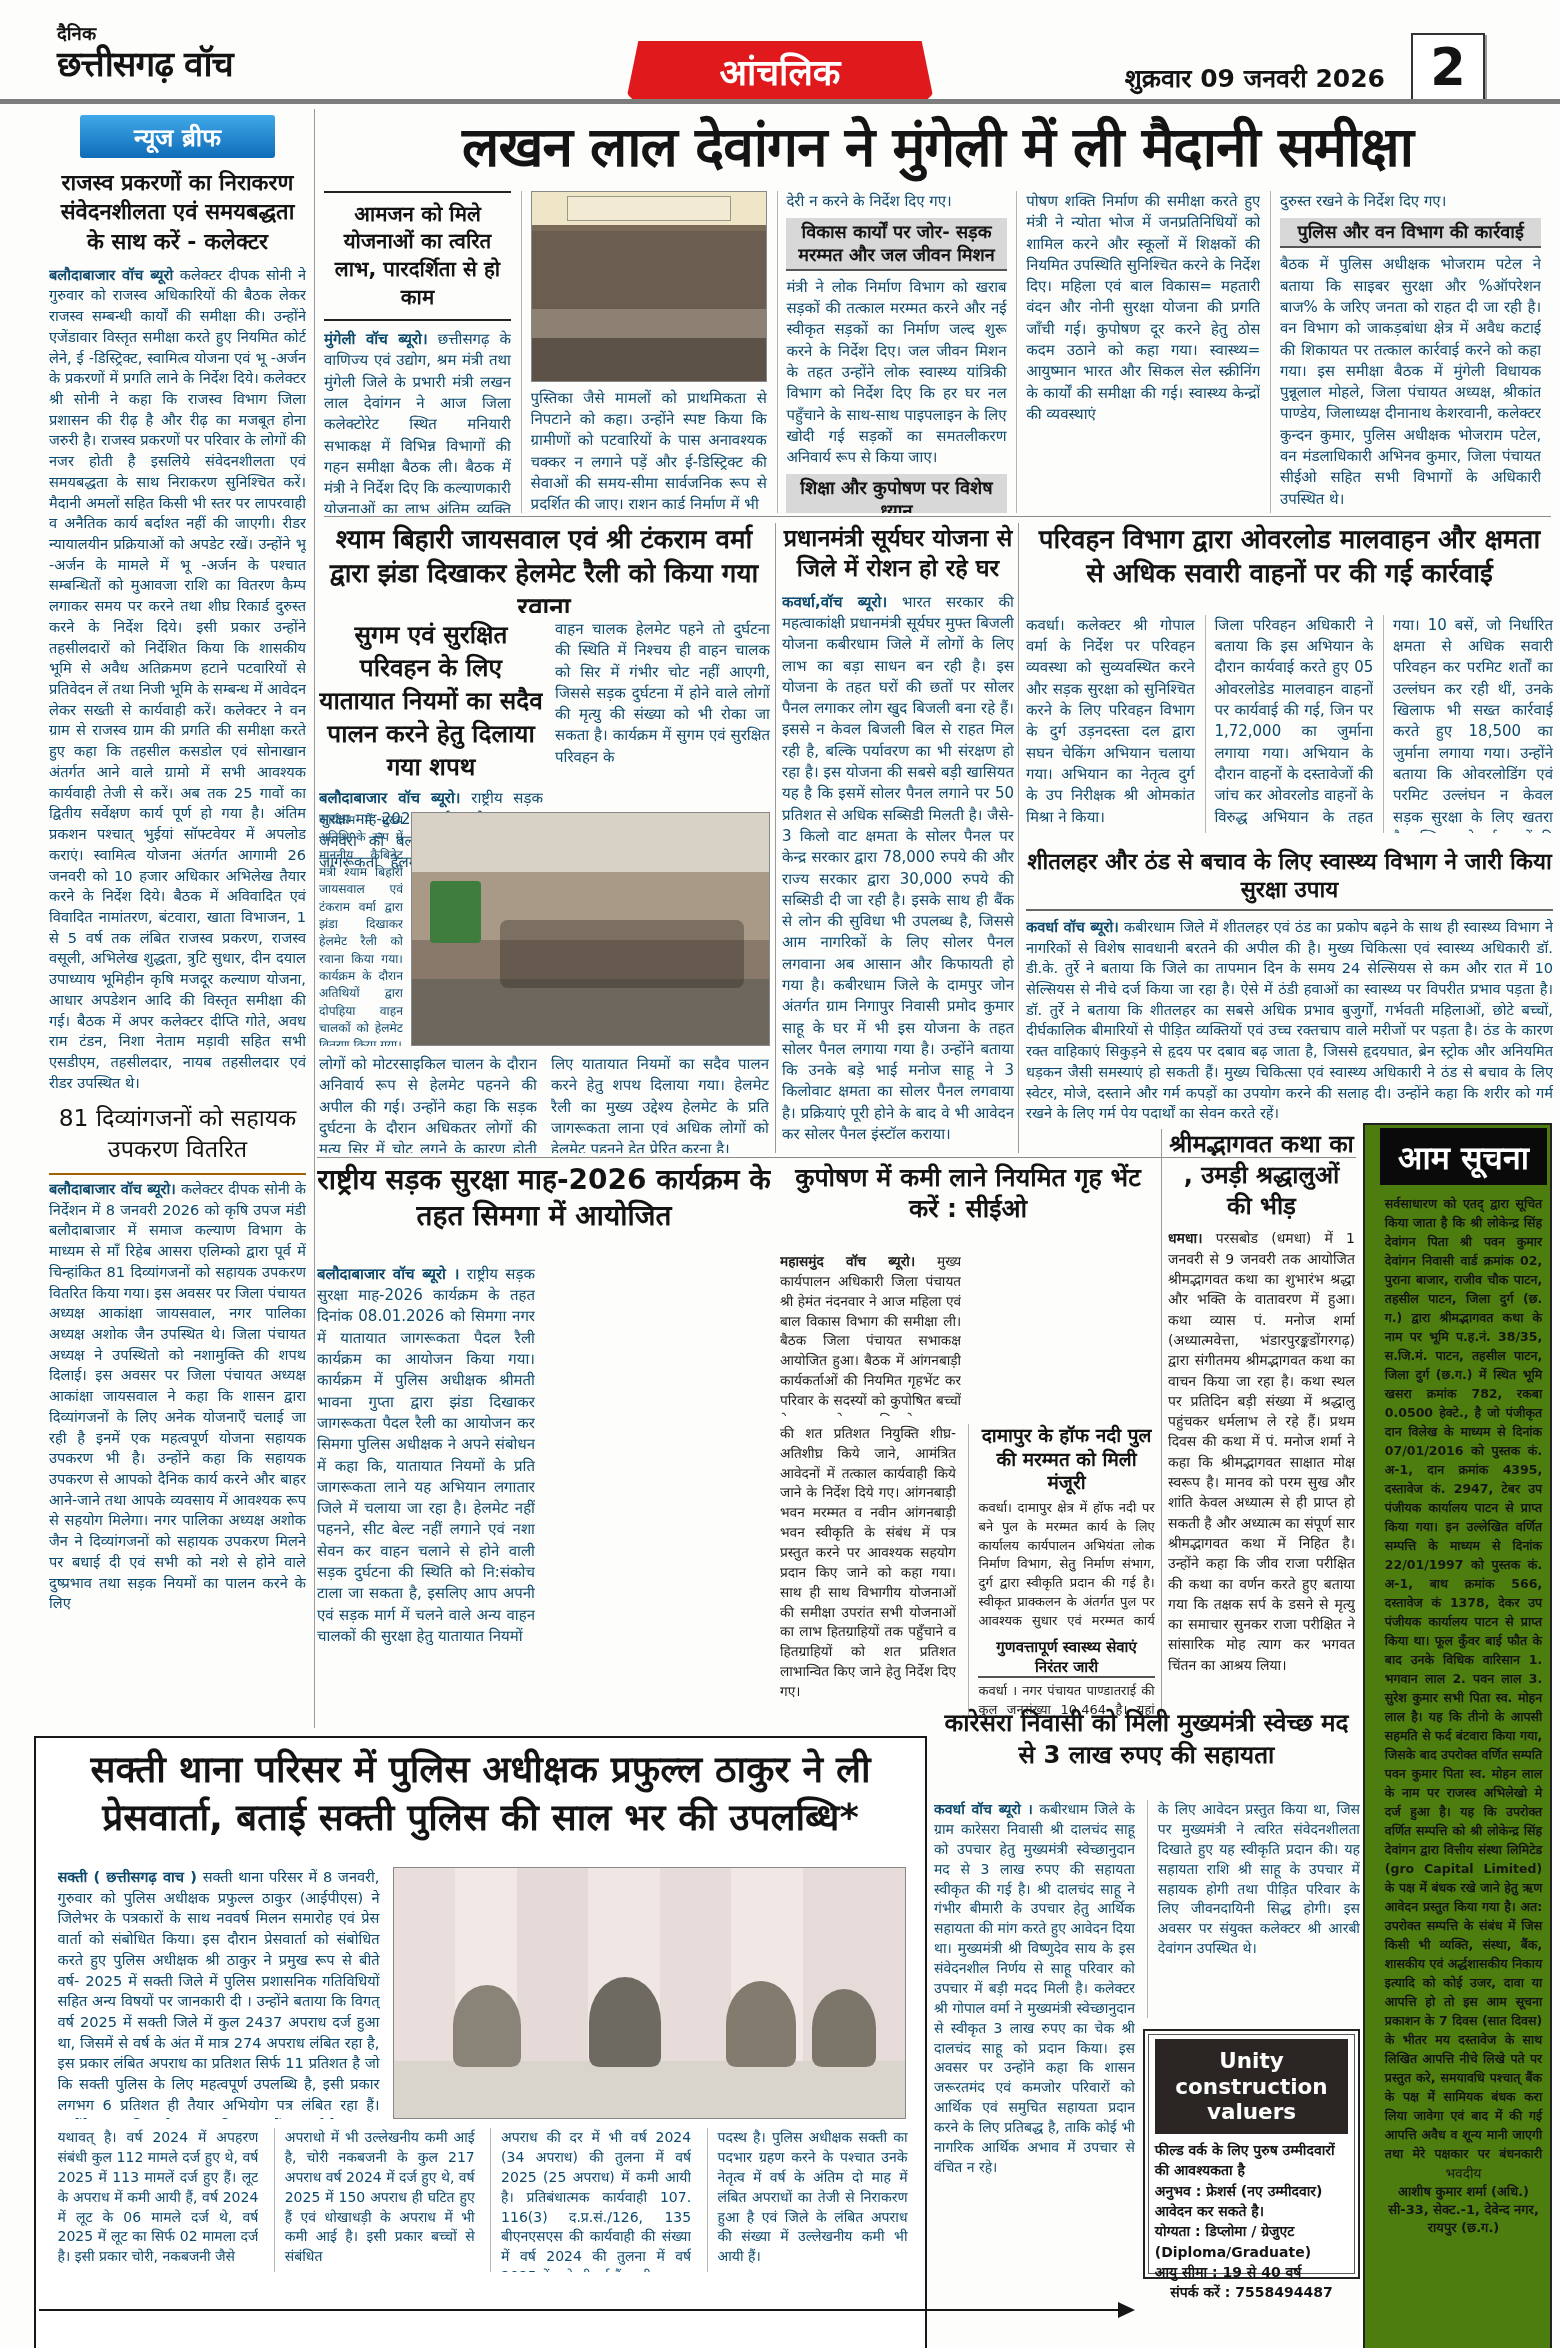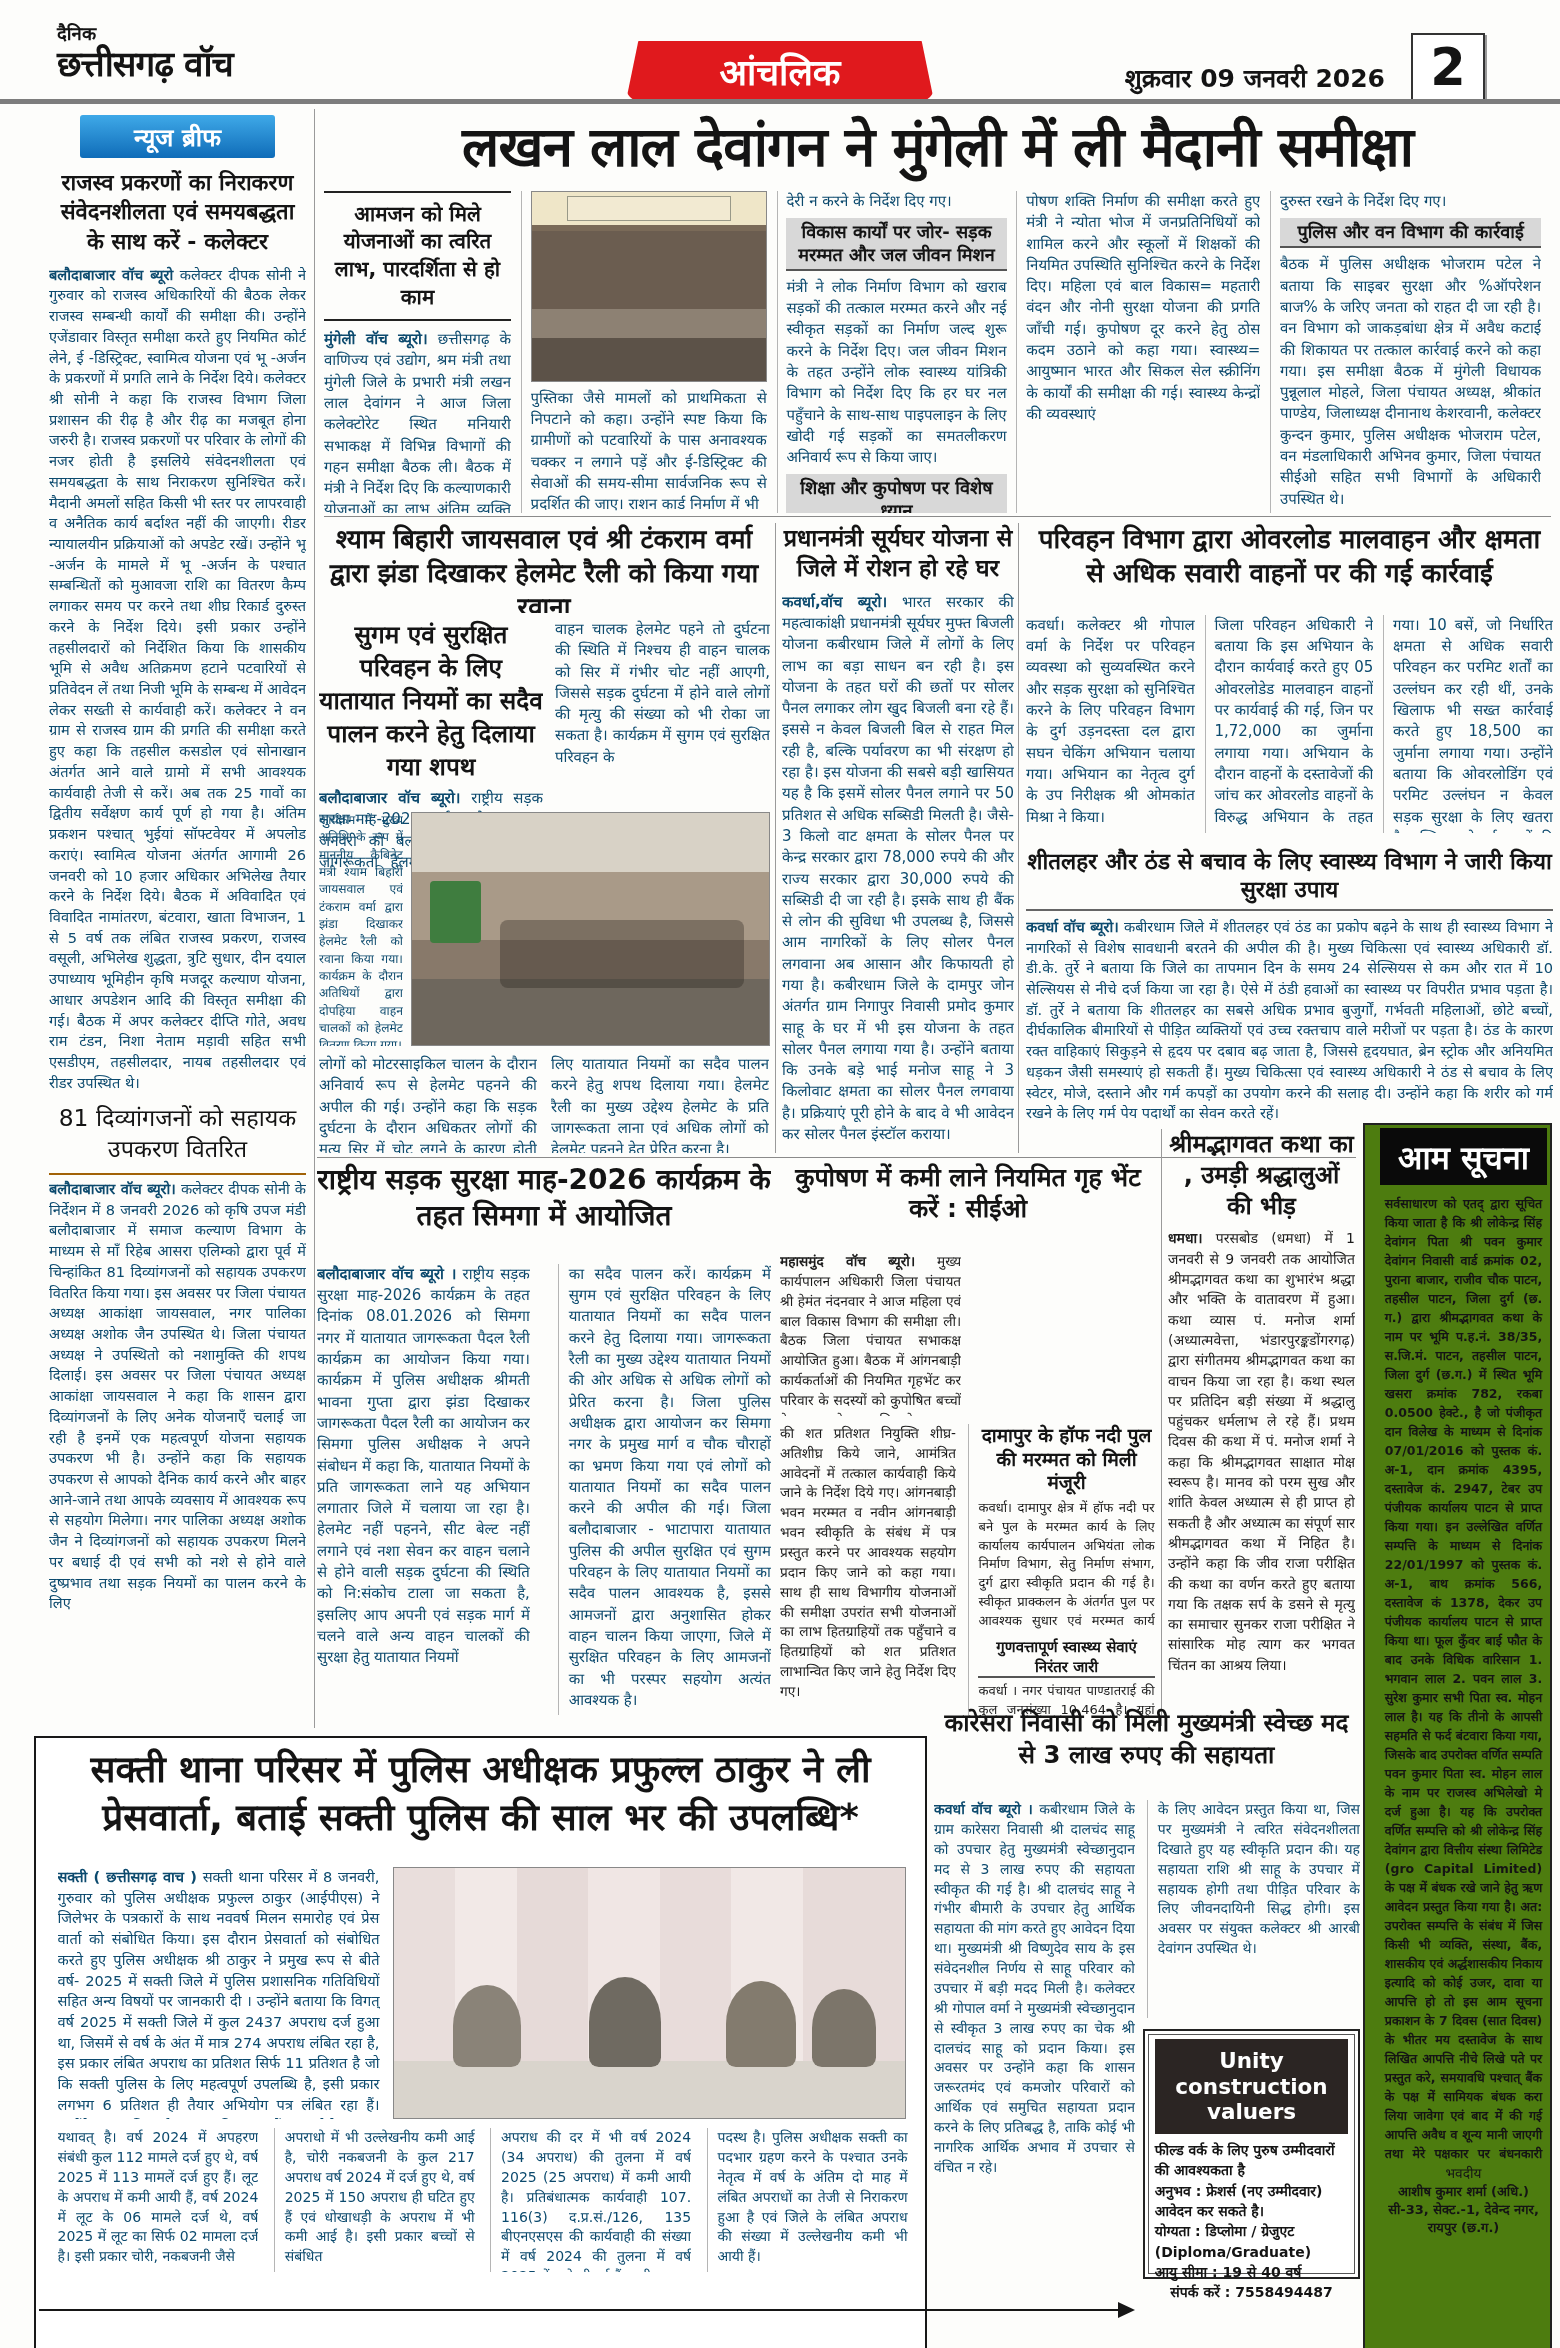--- a/index.html
+++ b/index.html
@@ -154,21 +154,21 @@
       <span class="dl">कवर्धा वॉच ब्यूरो।</span>
       <span> </span>
       <span>कबीरधाम जिले में शीतलहर एवं ठंड का प्रकोप बढ़ने के साथ ही स्वास्थ्य विभाग ने नागरिकों से विशेष सावधानी बरतने की अपील की है। मुख्य चिकित्सा एवं स्वास्थ्य अधिकारी डॉ. डी.के. तुर्रे ने बताया कि जिले का तापमान दिन के समय 24 सेल्सियस से कम और रात में 10 सेल्सियस से नीचे दर्ज किया जा रहा है। ऐसे में ठंडी हवाओं का स्वास्थ्य पर विपरीत प्रभाव पड़ता है। डॉ. तुर्रे ने बताया कि शीतलहर का सबसे अधिक प्रभाव बुजुर्गों, गर्भवती महिलाओं, छोटे बच्चों, दीर्घकालिक बीमारियों से पीड़ित व्यक्तियों एवं उच्च रक्तचाप वाले मरीजों पर पड़ता है। ठंड के कारण रक्त वाहिकाएं सिकुड़ने से हृदय पर दबाव बढ़ जाता है, जिससे हृदयघात, ब्रेन स्ट्रोक और अनियमित धड़कन जैसी समस्याएं हो सकती हैं। मुख्य चिकित्सा एवं स्वास्थ्य अधिकारी ने ठंड से बचाव के लिए स्वेटर, मोजे, दस्ताने और गर्म कपड़ों का उपयोग करने की सलाह दी। उन्होंने कहा कि शरीर को गर्म रखने के लिए गर्म पेय पदार्थों का सेवन करते रहें।</span>
     </p>
   </div>
 
   <div class="abs rule-h" style="left:317px;top:1157px;width:1039px;"></div>
 
   <div class="abs" style="left:317px;top:1162px;width:454px;height:564px;">
     <div class="center" style="font-size:28px;font-weight:bold;line-height:1.3;height:98px;overflow:hidden;">राष्ट्रीय सड़क सुरक्षा माह-2026 कार्यक्रम के तहत सिमगा में आयोजित</div>
-    <div style="display:flex;gap:28px;margin-top:3.9px;">
+    <div style="display:flex;gap:28px;margin-top:3.9px;flex-direction:column;">
       <p class="body-txt clip" style="width:218px;height:451px;">
         <span class="dl">बलौदाबाजार वॉच ब्यूरो ।</span>
         <span> </span>
         <span>राष्ट्रीय सड़क सुरक्षा माह-2026 कार्यक्रम के तहत दिनांक 08.01.2026 को सिमगा नगर में यातायात जागरूकता पैदल रैली कार्यक्रम का आयोजन किया गया। कार्यक्रम में पुलिस अधीक्षक श्रीमती भावना गुप्ता द्वारा झंडा दिखाकर जागरूकता पैदल रैली का आयोजन कर सिमगा पुलिस अधीक्षक ने अपने संबोधन में कहा कि, यातायात नियमों के प्रति जागरूकता लाने यह अभियान लगातार जिले में चलाया जा रहा है। हेलमेट नहीं पहनने, सीट बेल्ट नहीं लगाने एवं नशा सेवन कर वाहन चलाने से होने वाली सड़क दुर्घटना की स्थिति को नि:संकोच टाला जा सकता है, इसलिए आप अपनी एवं सड़क मार्ग में चलने वाले अन्य वाहन चालकों की सुरक्षा हेतु यातायात नियमों</span>
       </p>
       <p class="body-txt clip col-sep" style="width:218px;height:451px;padding-left:9.8px;">का सदैव पालन करें। कार्यक्रम में सुगम एवं सुरक्षित परिवहन के लिए यातायात नियमों का सदैव पालन करने हेतु दिलाया गया। जागरूकता रैली का मुख्य उद्देश्य यातायात नियमों की ओर अधिक से अधिक लोगों को प्रेरित करना है। जिला पुलिस अधीक्षक द्वारा आयोजन कर सिमगा नगर के प्रमुख मार्ग व चौक चौराहों का भ्रमण किया गया एवं लोगों को यातायात नियमों का सदैव पालन करने की अपील की गई। जिला बलौदाबाजार - भाटापारा यातायात पुलिस की अपील सुरक्षित एवं सुगम परिवहन के लिए यातायात नियमों का सदैव पालन आवश्यक है, इससे आमजनों द्वारा अनुशासित होकर वाहन चालन किया जाएगा, जिले में सुरक्षित परिवहन के लिए आमजनों का भी परस्पर सहयोग अत्यंत आवश्यक है।</p>
     </div>
   </div>
 
   <div class="abs" style="left:780px;top:1162px;width:376px;height:564px;">

